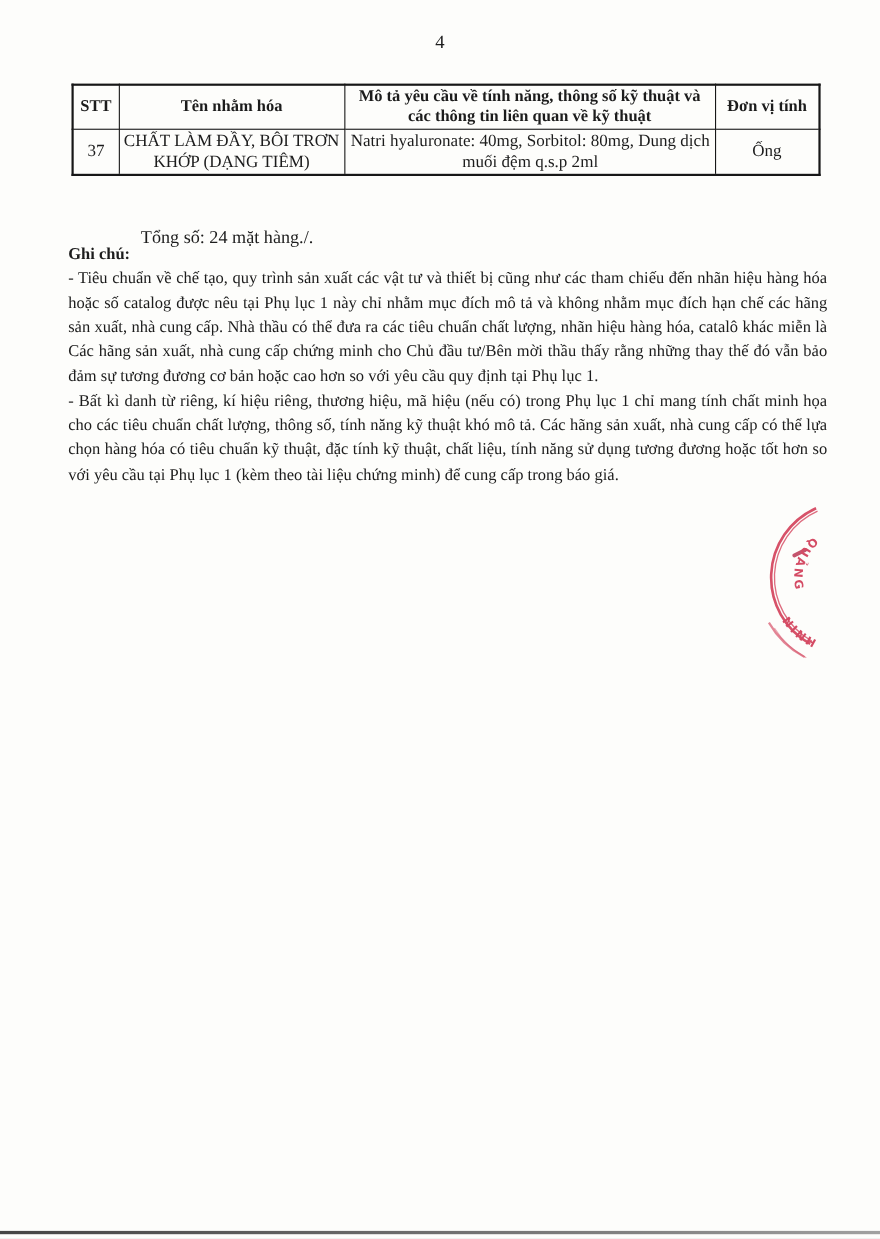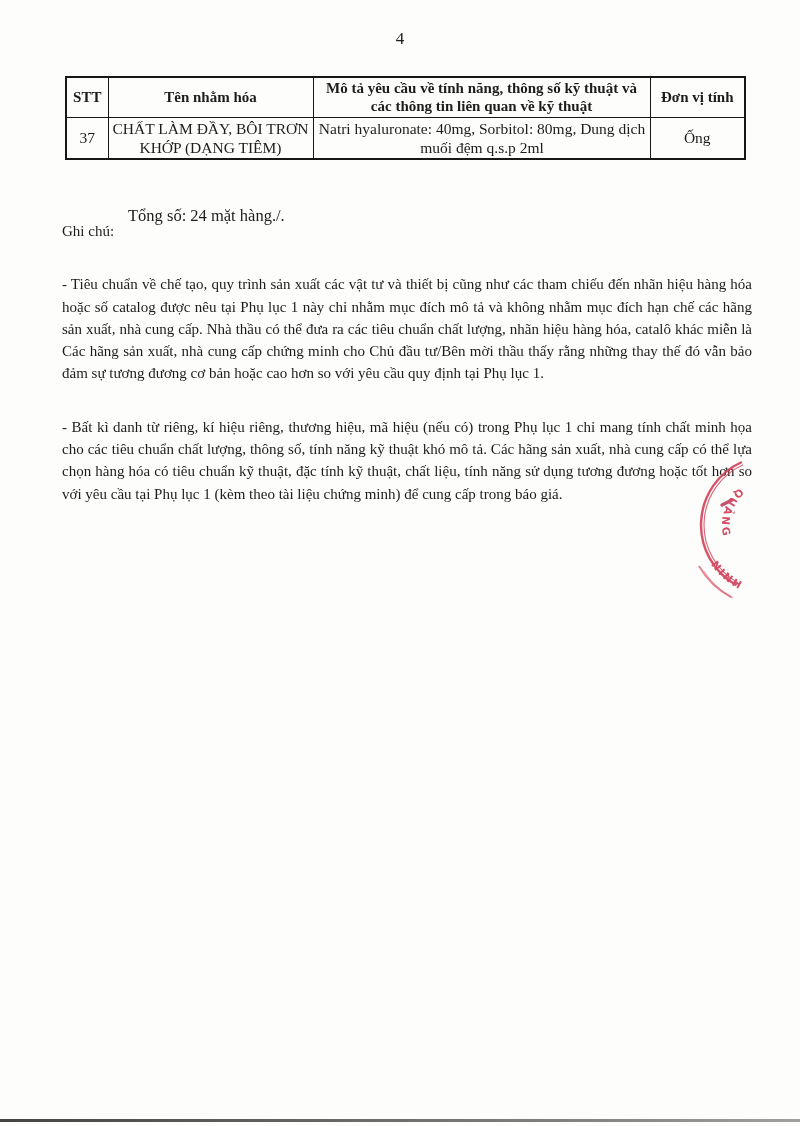--- a/index.html
+++ b/index.html
@@ -68,22 +68,22 @@
     margin-top: 19px;
   }
   .notes {
     position: absolute;
     left: 62px;
     top: 220px;
     width: 690px;
     font-size: 15px;
     line-height: 22.3px;
   }
-  .notes .heading { text-align: left; }
-  .notes p { text-align: justify; margin-top: 31px; }
+  .notes .heading { text-align: left; font-weight: bold; }
+  .notes p { text-align: justify; }
   .stamp {
     position: absolute;
     left: 680px;
     top: 450px;
     width: 115px;
     height: 150px;
     opacity: 0.88;
   }
   .stamp text {
     font-family: "DejaVu Sans", sans-serif;

